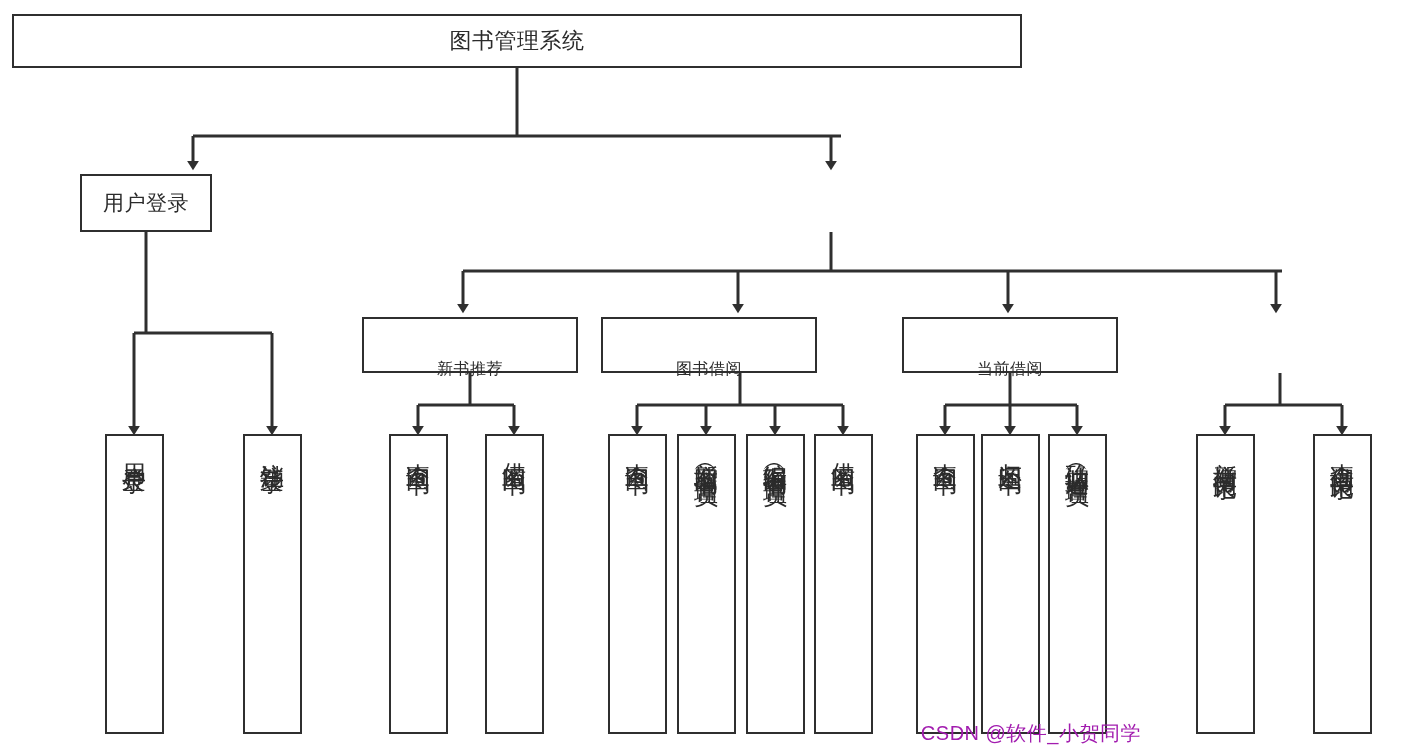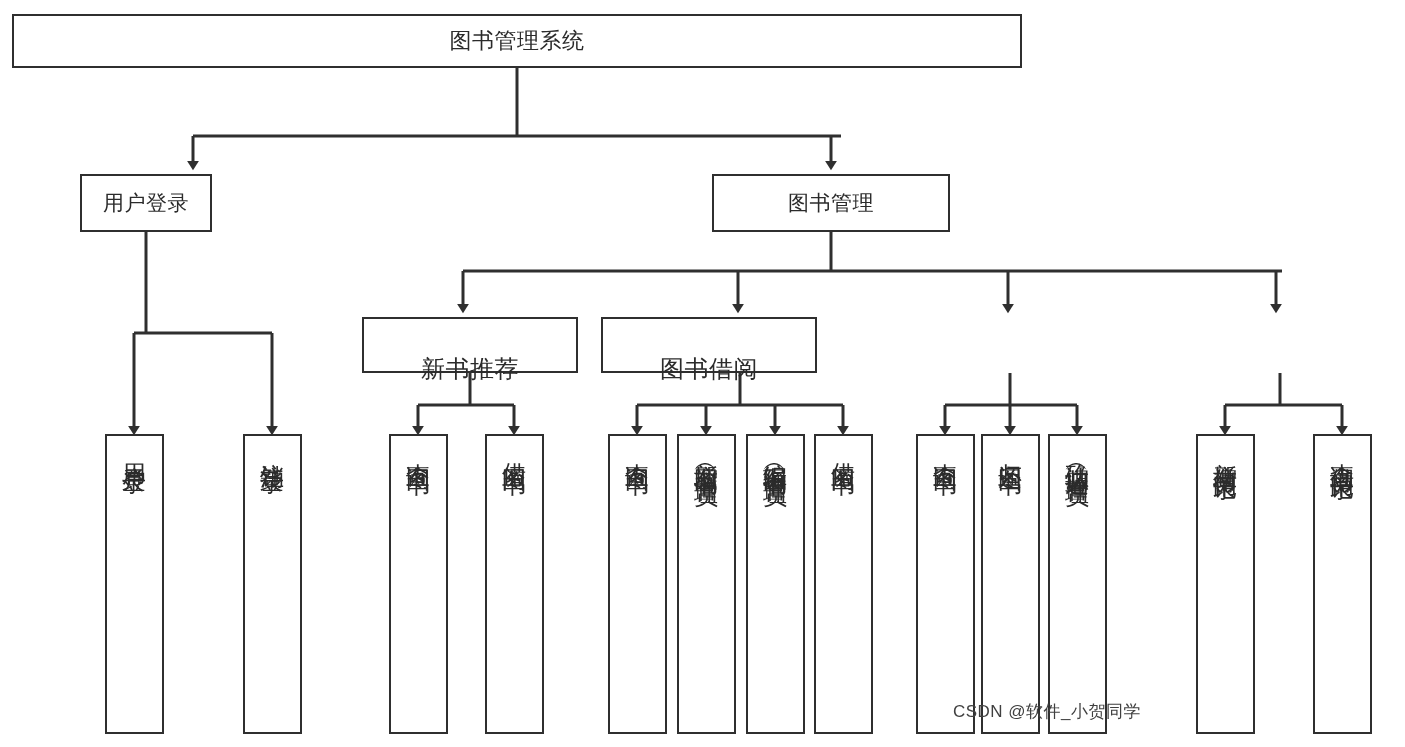--- a/index.html
+++ b/index.html
@@ -25,44 +25,44 @@
   }
   .node .lbl{
     color:#2b2b2b;
     line-height:1.25;
     letter-spacing:0.5px;
     white-space:nowrap;
   }
 
   .root .lbl{font-size:22px;}
   .lvl2 .lbl{font-size:21px;}
-  .lvl3 .lbl{font-size:24px;margin-top:48px;}
+  .lvl3 .lbl{font-size:16px;margin-top:48px;}
 
   
   .leaf{
     align-items:flex-start;
     justify-content:center;
     padding-top:8px;
   }
   .leaf .lbl{
     writing-mode:vertical-rl;
     text-orientation:upright;
     font-size:24px;
     line-height:1.05;
     letter-spacing:3px;
     white-space:pre-wrap;
     max-height:284px;
   }
 
   .watermark{
     position:absolute;
     right:8px;
-    bottom:24px;
-    font-size:17px;
-    color:#404040;
+    bottom:0;
+    font-size:20px;
+    color:#a21caf;
     letter-spacing:0.5px;
     white-space:nowrap;
     pointer-events:none;
   }
 </style>
 </head>
 <body>
 
 <div id="canvas">
 
@@ -116,29 +116,29 @@
     </g>
   </svg>
 
   <div class="node root" style="left:12px;top:14px;width:1010px;height:54px;">
     <span class="lbl">图书管理系统</span>
   </div>
 
   <div class="node lvl2" style="left:80px;top:174px;width:132px;height:58px;">
     <span class="lbl">用户登录</span>
   </div>
-  <div class="node lvl2" style="left:712px;top:174px;width:238px;height:58px;">
-    <span class="lbl">图书管理</span>
-  </div>
 
   <div class="node lvl3" style="left:362px;top:317px;width:216px;height:56px;">
     <span class="lbl">新书推荐</span>
   </div>
   <div class="node lvl3" style="left:601px;top:317px;width:216px;height:56px;">
     <span class="lbl">图书借阅</span>
+  </div>
+  <div class="node lvl3" style="left:902px;top:317px;width:216px;height:56px;">
+    <span class="lbl">当前借阅</span>
   </div>
 
   <div class="node leaf" style="left:105px;top:434px;width:59px;height:300px;">
     <span class="lbl">用户登录</span>
   </div>
   <div class="node leaf" style="left:243px;top:434px;width:59px;height:300px;">
     <span class="lbl">注销登录</span>
   </div>
 
   <div class="node leaf" style="left:389px;top:434px;width:59px;height:300px;">

